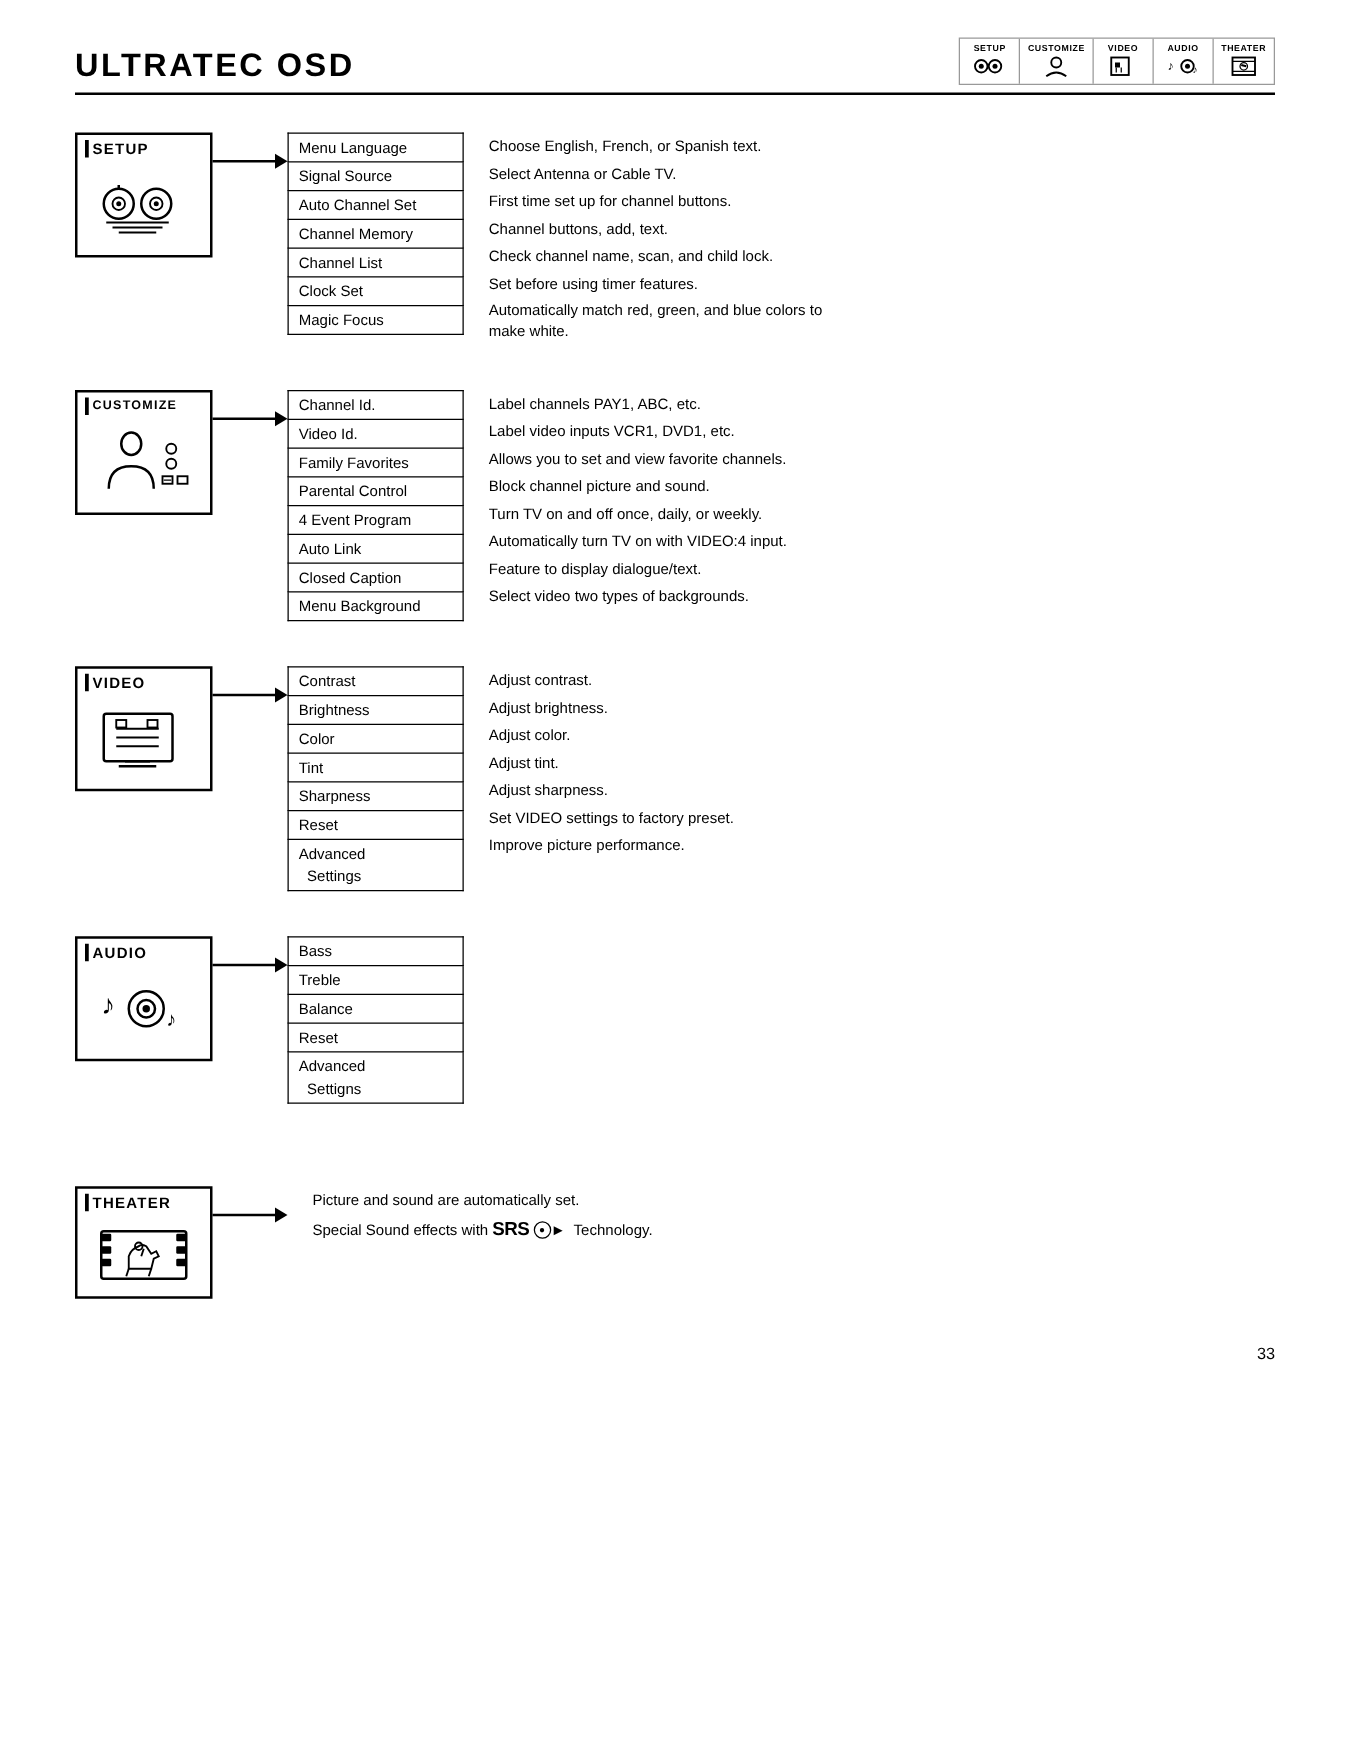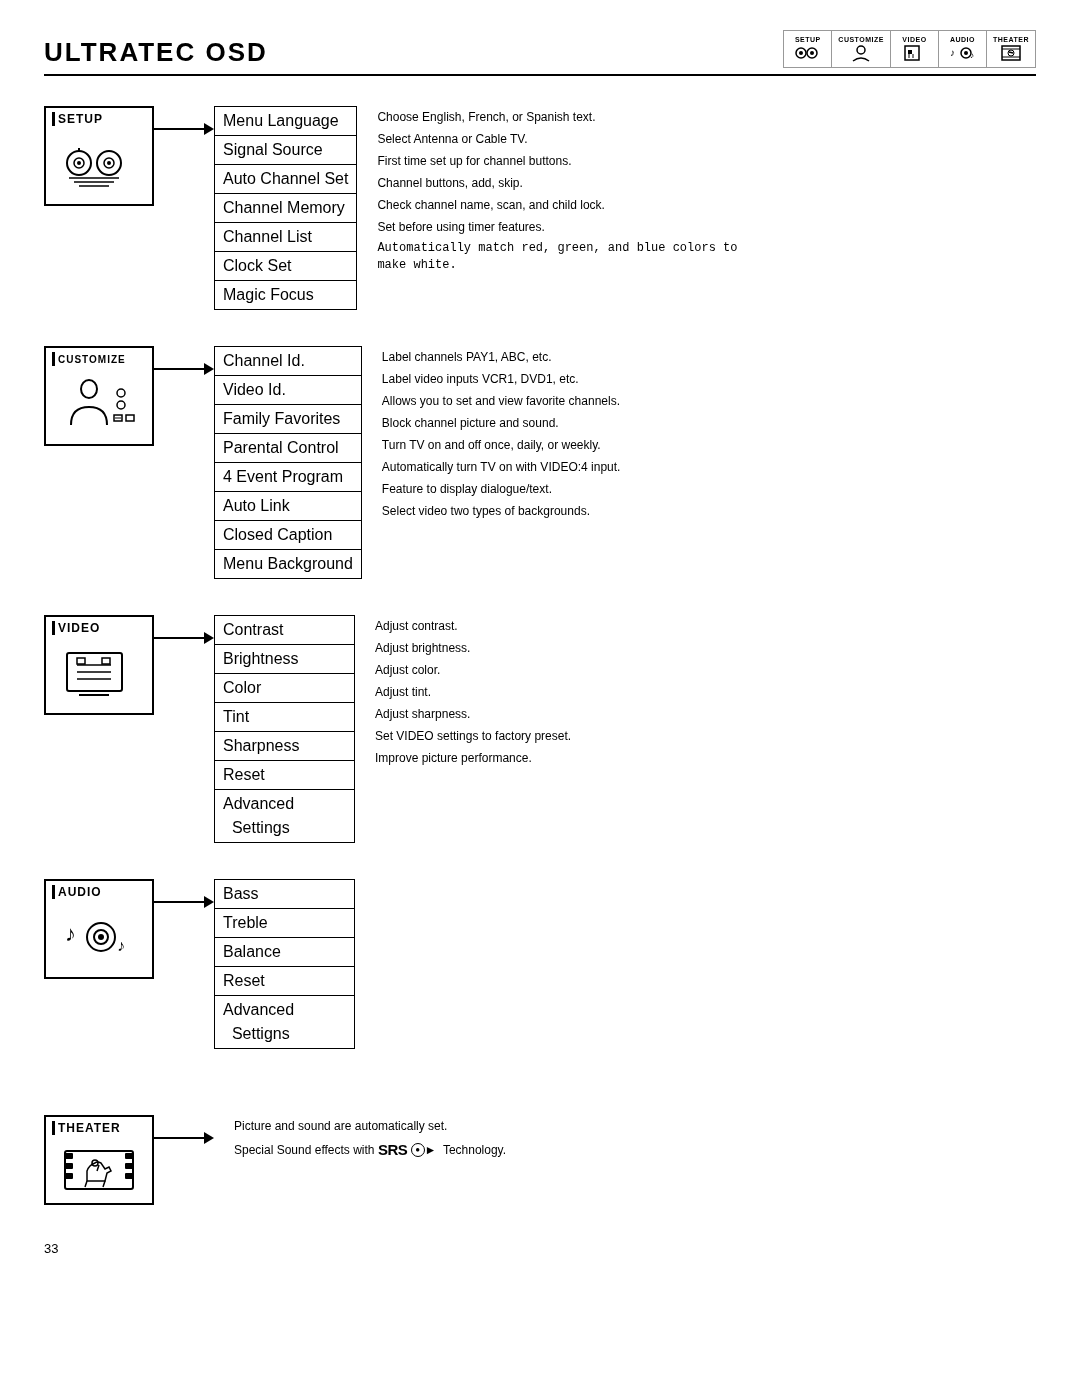--- a/index.html
+++ b/index.html
@@ -7,21 +7,21 @@
       background: #fff;
       font-family: Arial, Helvetica, sans-serif;
       font-size: 13px;
       color: #000;
       width: 1080px;
       min-height: 1397px;
       position: relative;
     }
 
     .page-wrapper {
-      padding: 30px 44px;
+      padding: 30px 60px;
     }
 
     
     .header {
       display: flex;
       align-items: flex-end;
       justify-content: space-between;
       border-bottom: 2px solid #000;
       padding-bottom: 6px;
       margin-bottom: 30px;
@@ -127,21 +127,21 @@
     }
 
     
     .menu-table {
       border-collapse: collapse;
       flex-shrink: 0;
     }
     .menu-table td {
       border: 1px solid #000;
       padding: 2px 8px;
-      font-size: 16px;
+      font-size: 12px;
       line-height: 1.5;
     }
     .menu-table td:first-child {
       min-width: 140px;
     }
 
     
     .desc-list {
       margin-left: 20px;
       display: flex;
@@ -154,21 +154,21 @@
       padding: 2px 0;
       min-height: 22px;
       display: flex;
       align-items: center;
     }
 
     
     svg { display: block; }
 
     .page-number {
-      text-align: left;
+      text-align: right;
       font-size: 13px;
       margin-top: 20px;
     }
 
     .srs-logo {
       font-weight: bold;
       font-size: 15px;
       letter-spacing: -0.5px;
     }
     .srs-circle {
@@ -314,24 +314,24 @@
         <tr>
             <td>Magic Focus</td>
           </tr>
       </tbody>
     </table>
 
     <div class="desc-list">
       <div class="desc-item">Choose English, French, or Spanish text.</div>
       <div class="desc-item">Select Antenna or Cable TV.</div>
       <div class="desc-item">First time set up for channel buttons.</div>
-      <div class="desc-item">Channel buttons, add, skip.</div>
+      <div class="desc-item">Channel buttons, add, text.</div>
       <div class="desc-item">Check channel name, scan, and child lock.</div>
       <div class="desc-item">Set before using timer features.</div>
-      <div class="desc-item" style="line-height:1.4;font-family:Liberation Mono, monospace;">Automatically match red, green, and blue colors to<br>make white.</div>
+      <div class="desc-item" style="line-height:1.4;">Automatically match red, green, and blue colors to<br>make white.</div>
     </div>
   </div>
 
   <div class="section" style="align-items:flex-start;">
     <div class="icon-box">
       <div class="icon-box-label">
         <span class="pipe"></span>
         <span style="font-size:10px;">CUSTOMIZE</span>
       </div>
       <div class="icon-graphics">

